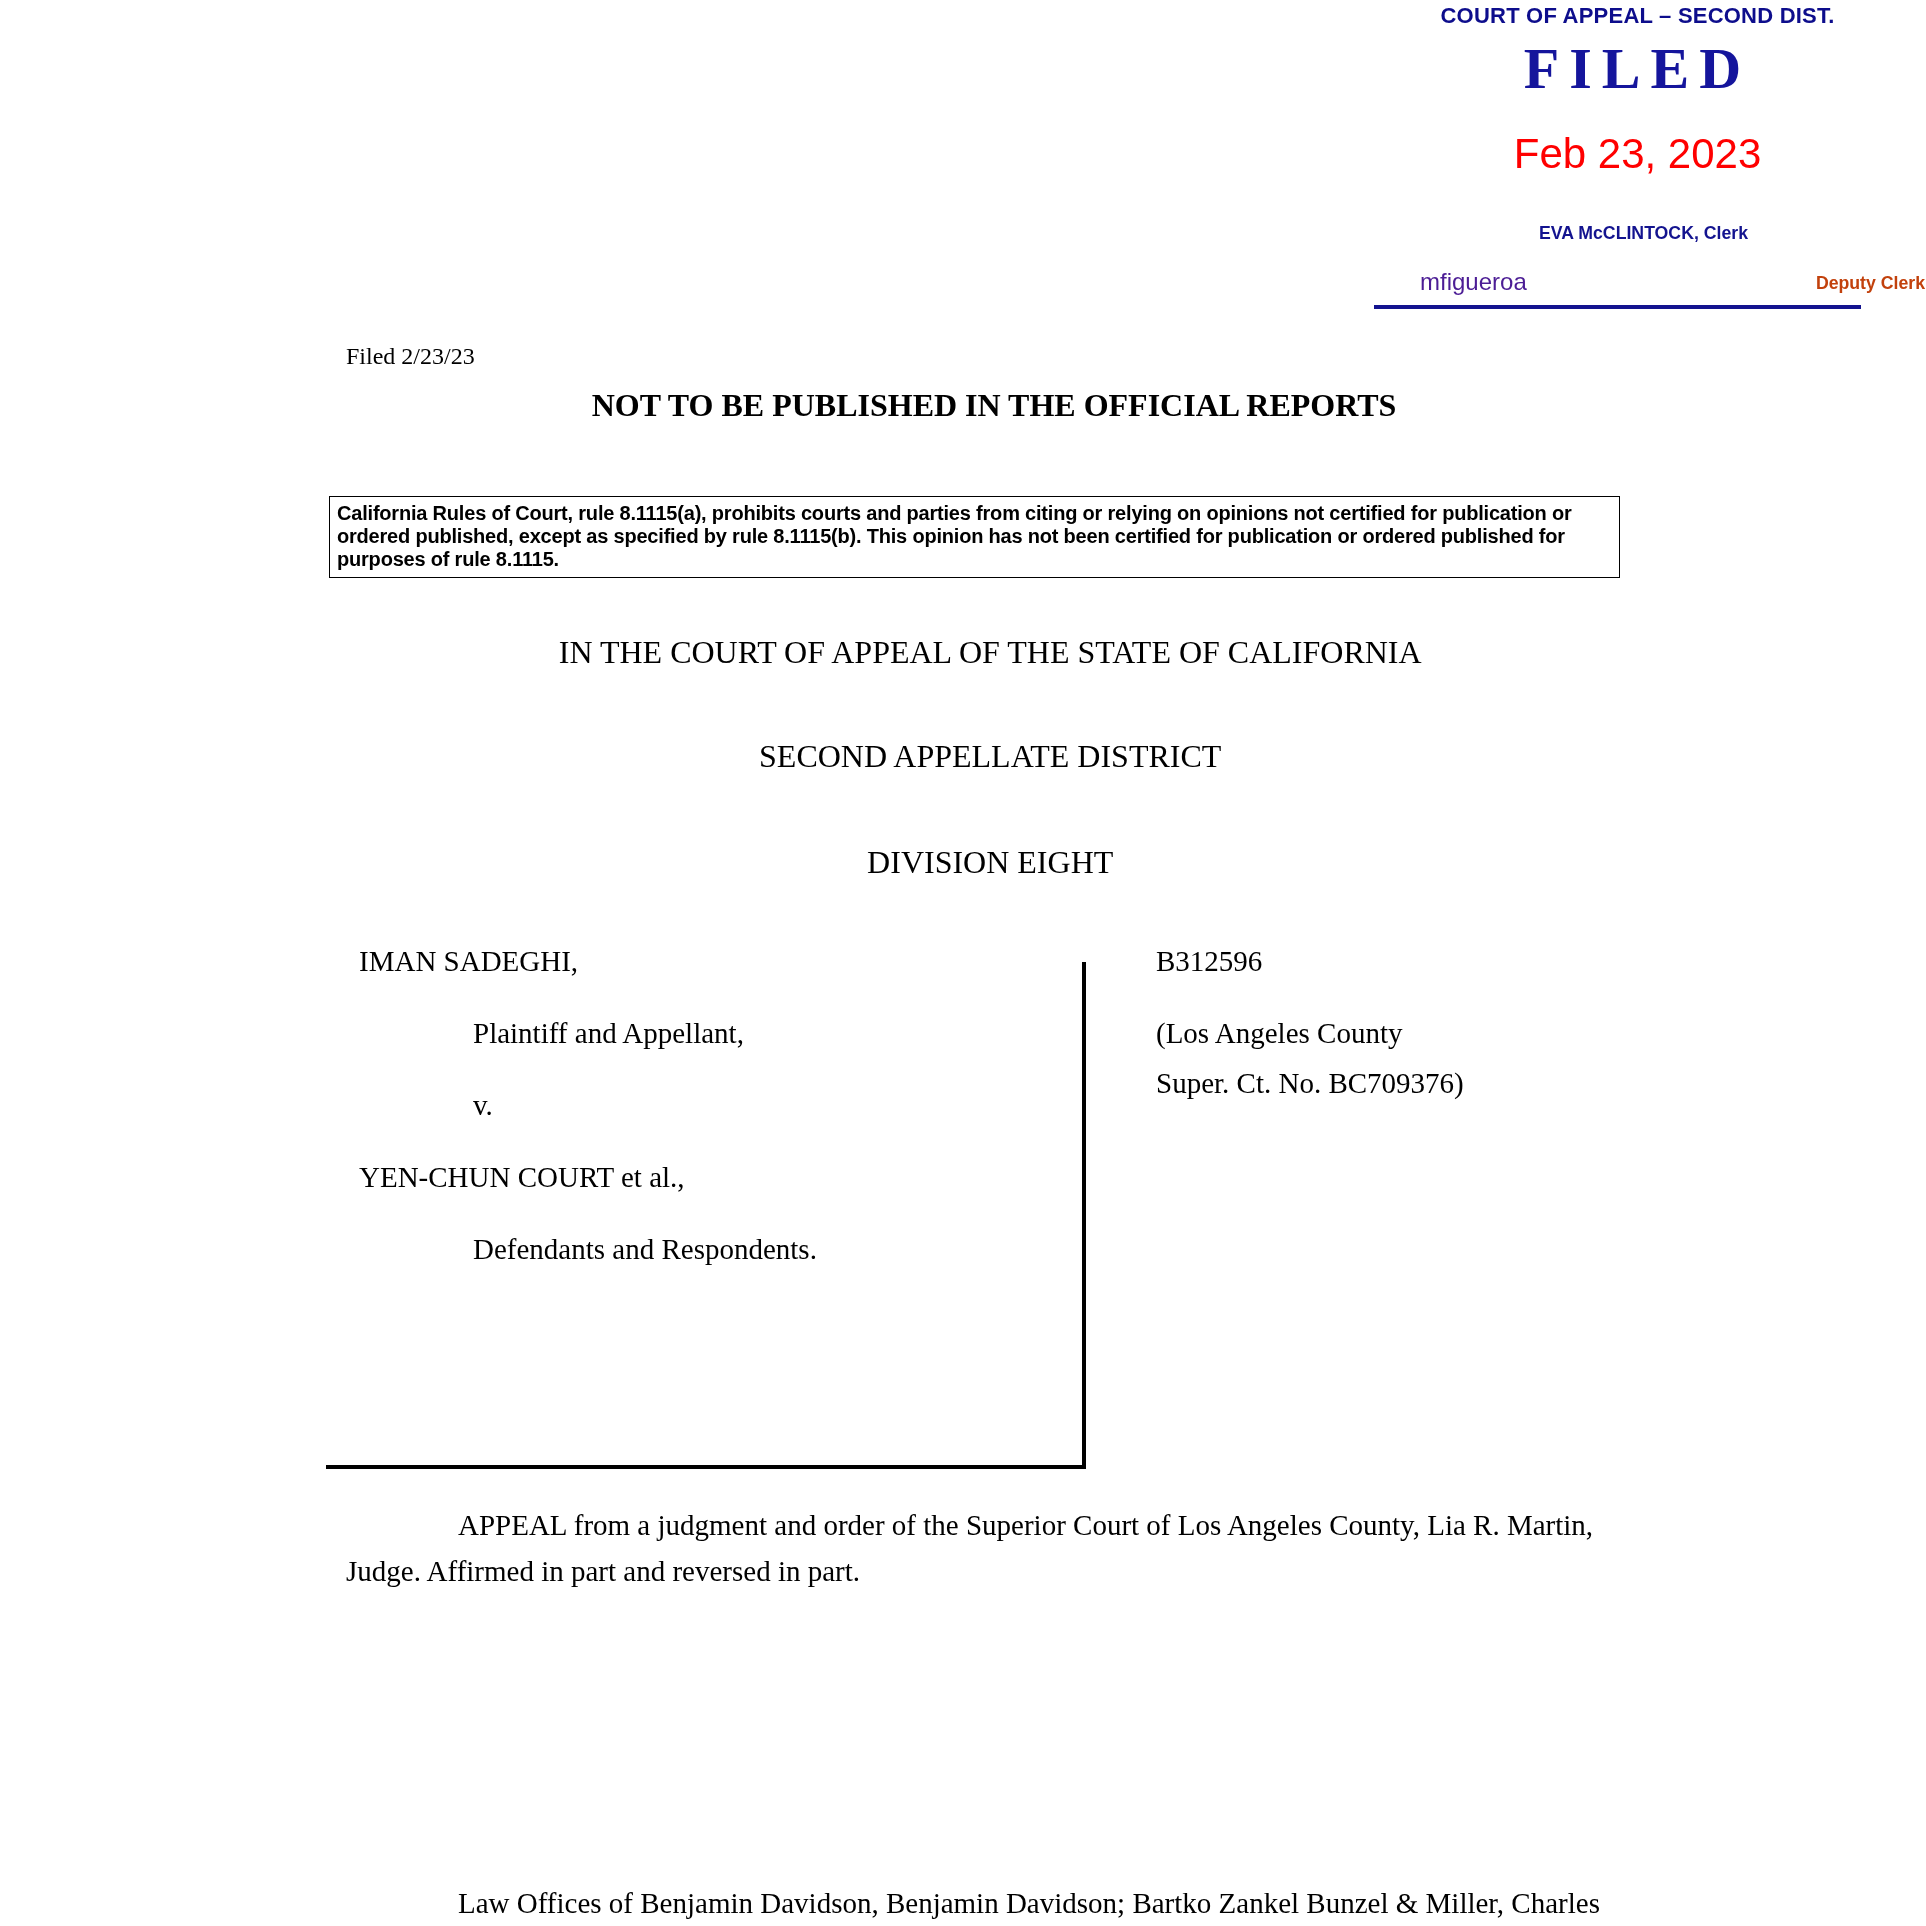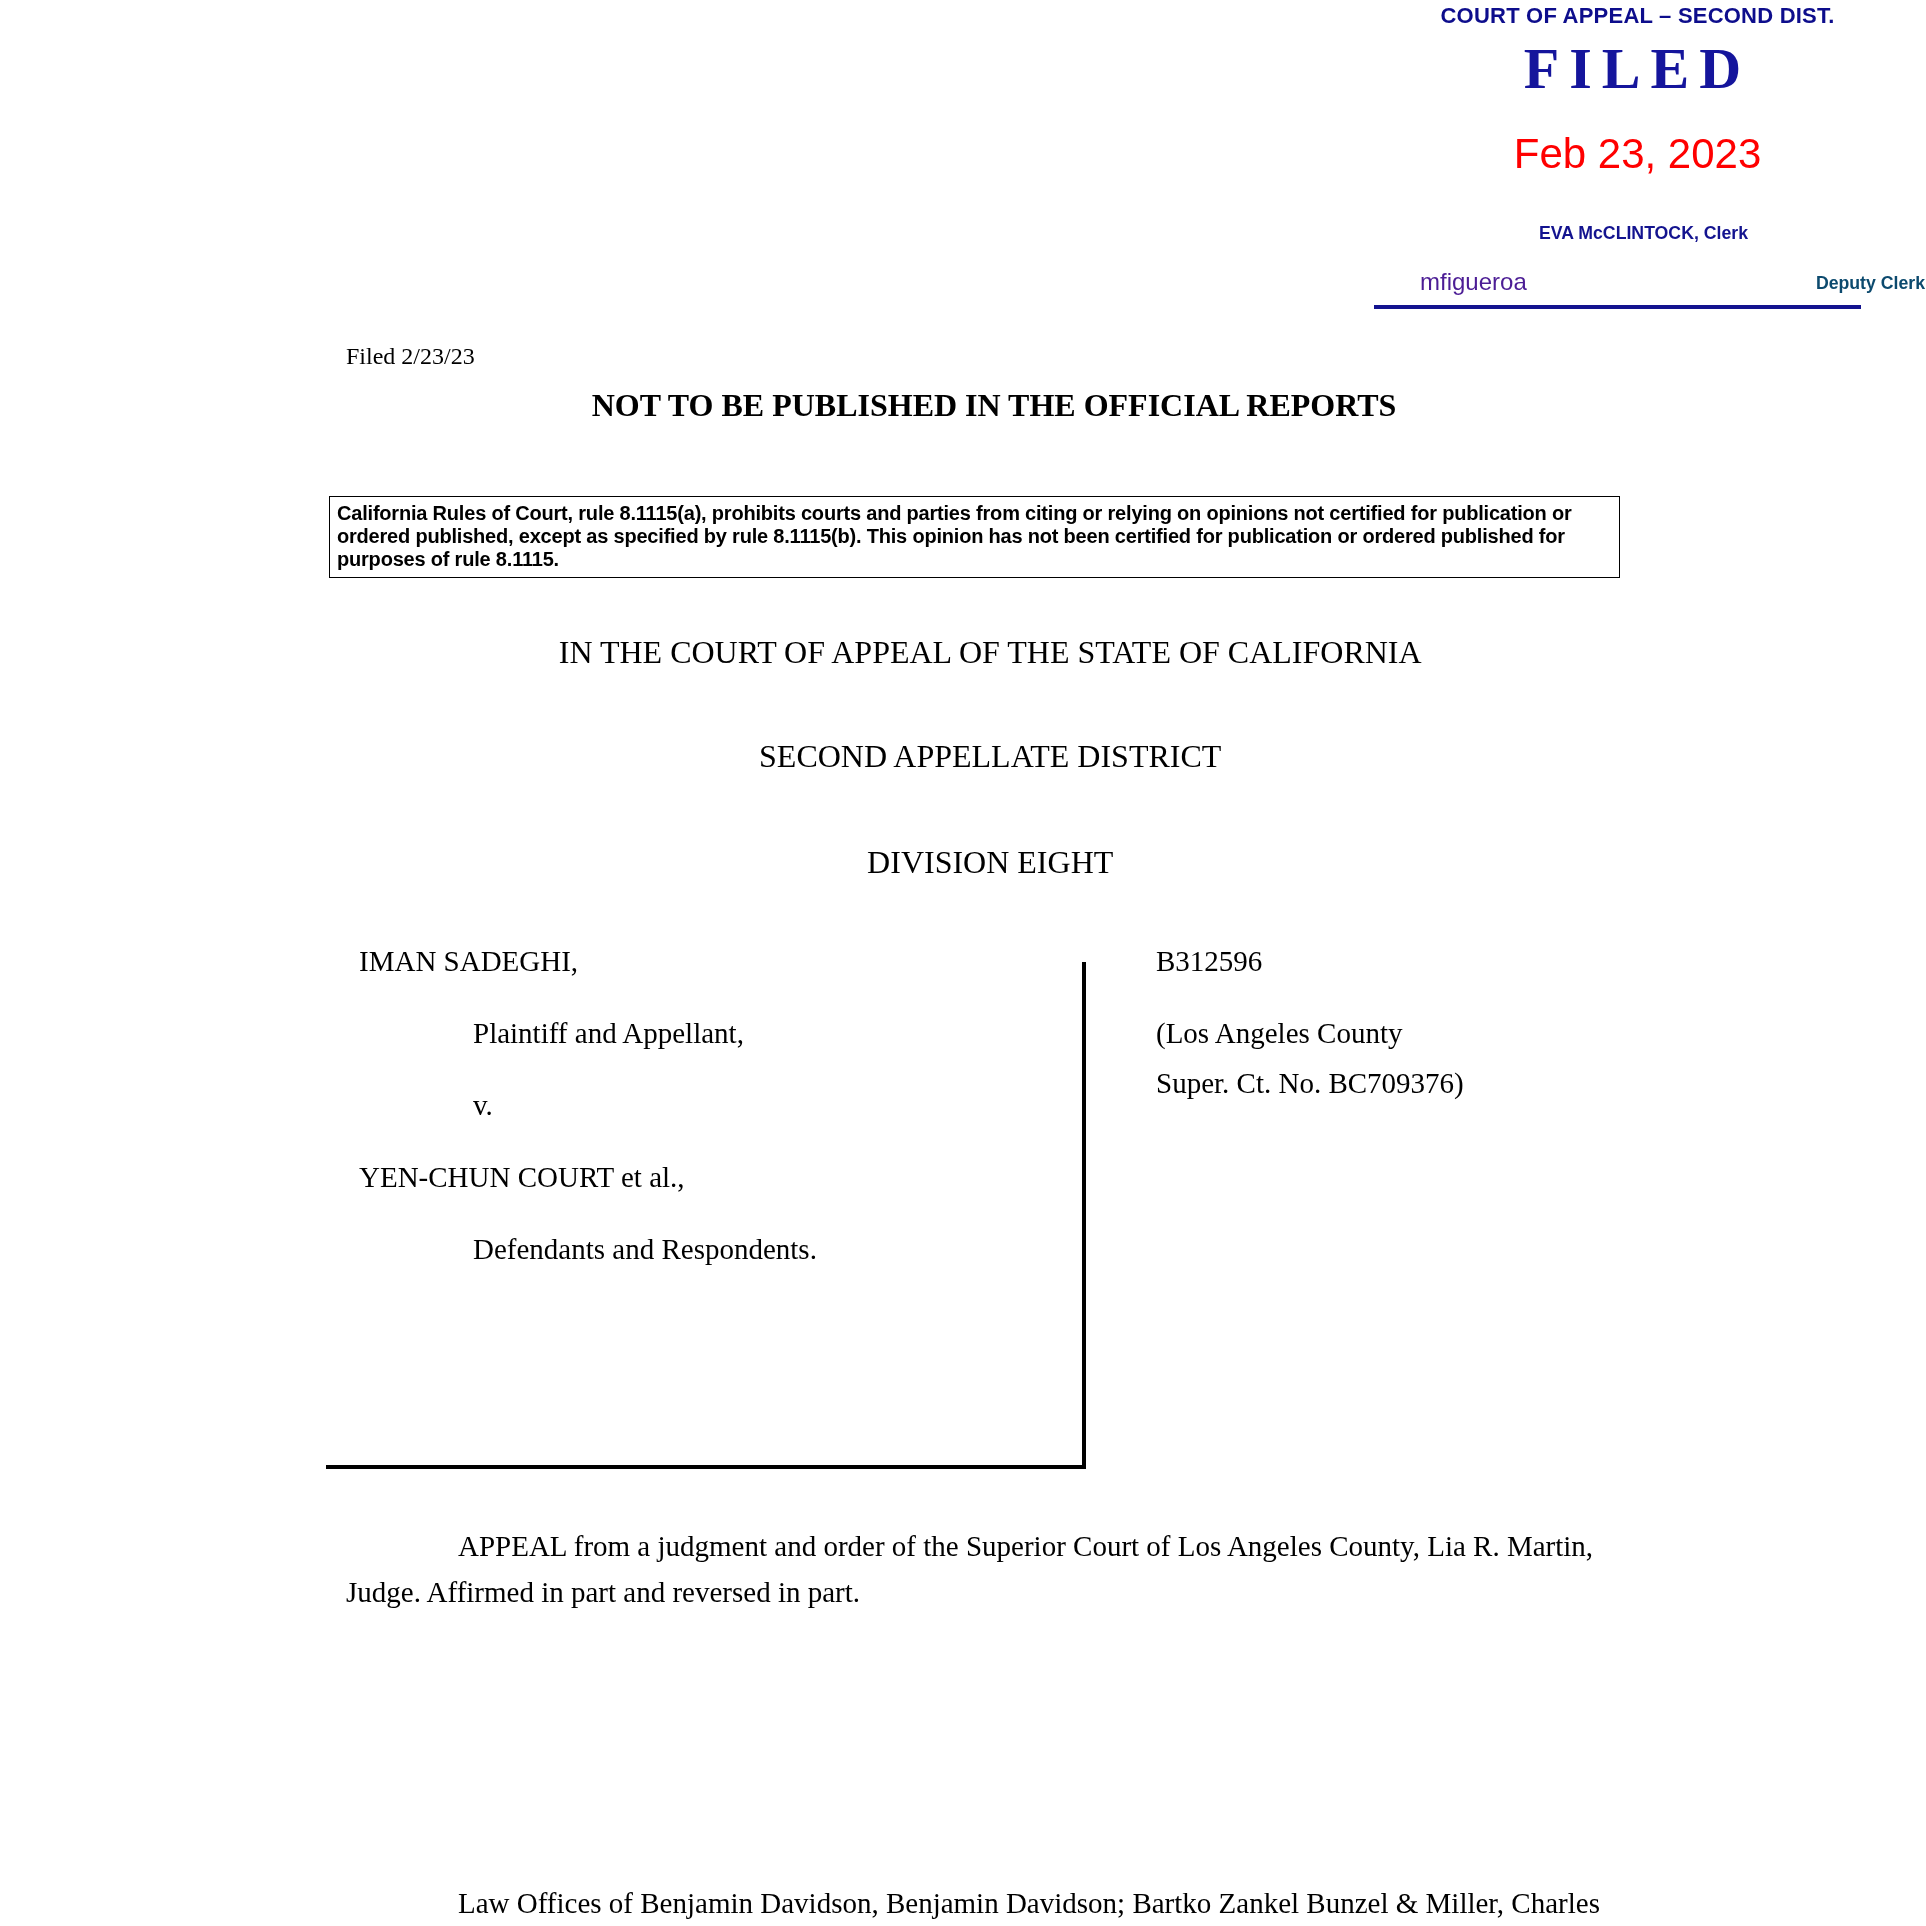--- a/index.html
+++ b/index.html
@@ -96,21 +96,21 @@
     line-height: 1;
     white-space: nowrap;
   }
   .stamp-deputy {
     position: absolute;
     right: 0px;
     top: 4.6px;
     font-family: "Liberation Sans", "DejaVu Sans", sans-serif;
     font-weight: bold;
     font-size: 17.7px;
-    color: #0c4a6e;
+    color: #c2410c;
     line-height: 1;
     white-space: nowrap;
   }
   .stamp-underline {
     position: absolute;
     left: 0px;
     top: 35px;
     width: 487px;
     height: 4.2px;
     background: #13138f;
@@ -224,21 +224,21 @@
   
   .para {
     position: absolute;
     left: 346px;
     width: 1271px;
     font-size: 29px;
     line-height: 1.59;
     text-indent: 112px;
     text-align: left;
   }
-  .para-appeal  { top: 1502px; margin-top: 21px; }
+  .para-appeal  { top: 1502px; }
   .para-counsel1 { top: 1726px; }
   .para-counsel2 { top: 1880px; }
 </style>
 </head>
 <body>
 
 <div class="page">
 
   <div class="stamp">
     <div class="stamp-court-line">COURT OF APPEAL – SECOND DIST.</div>

